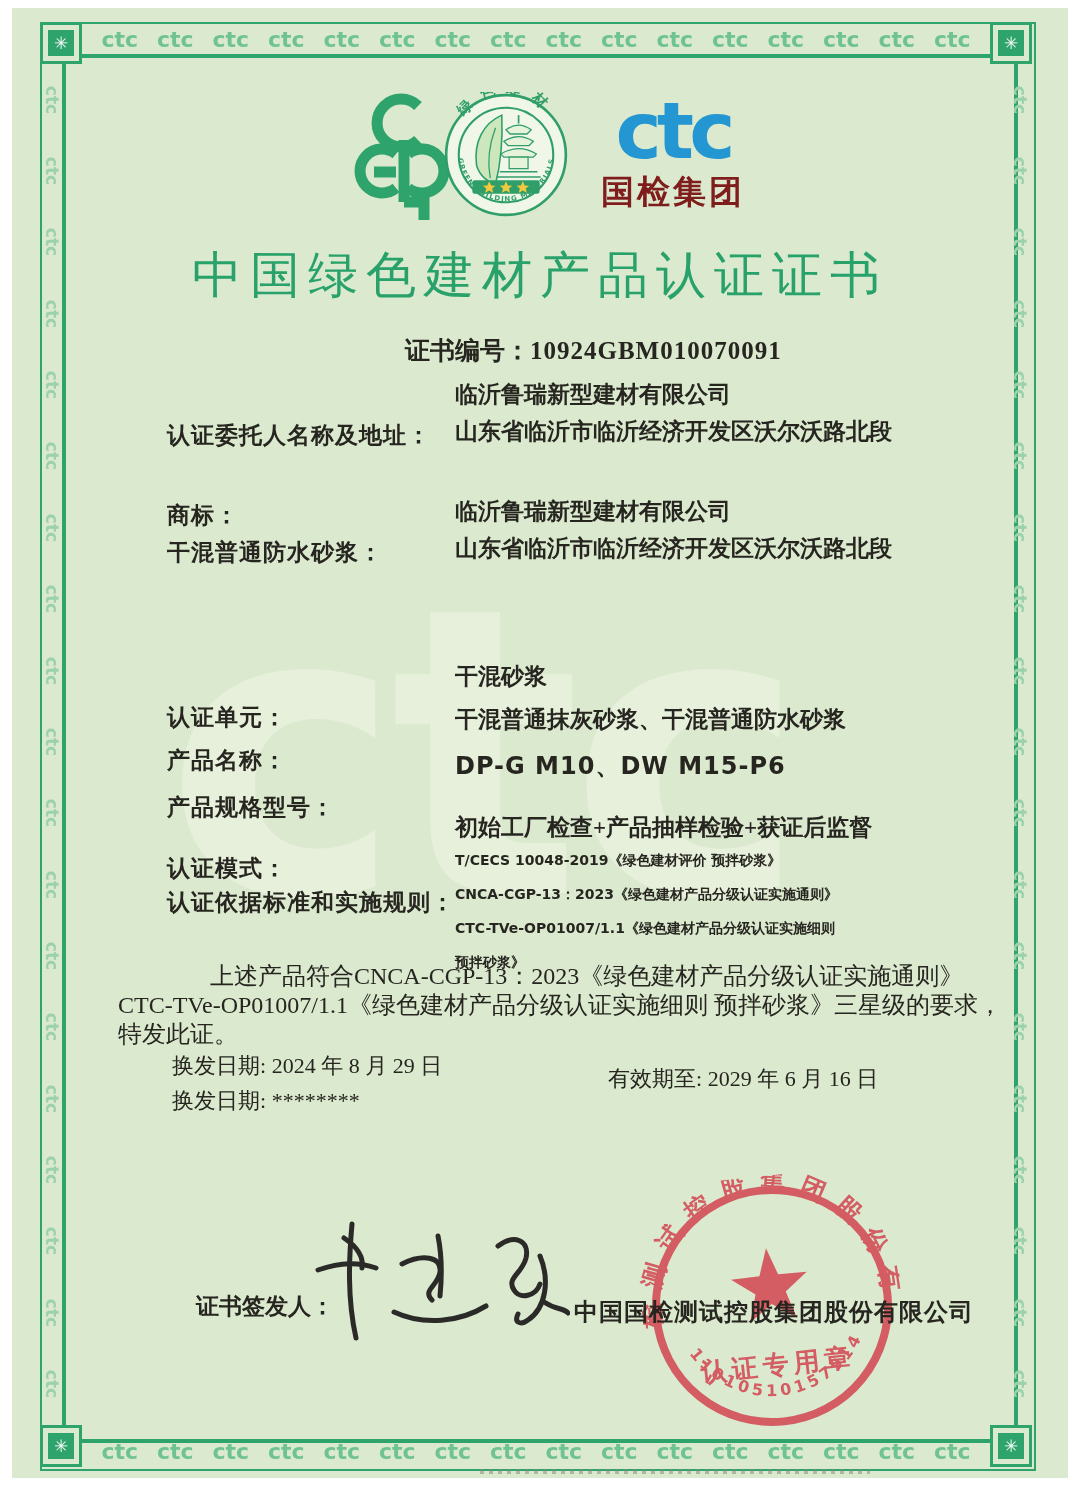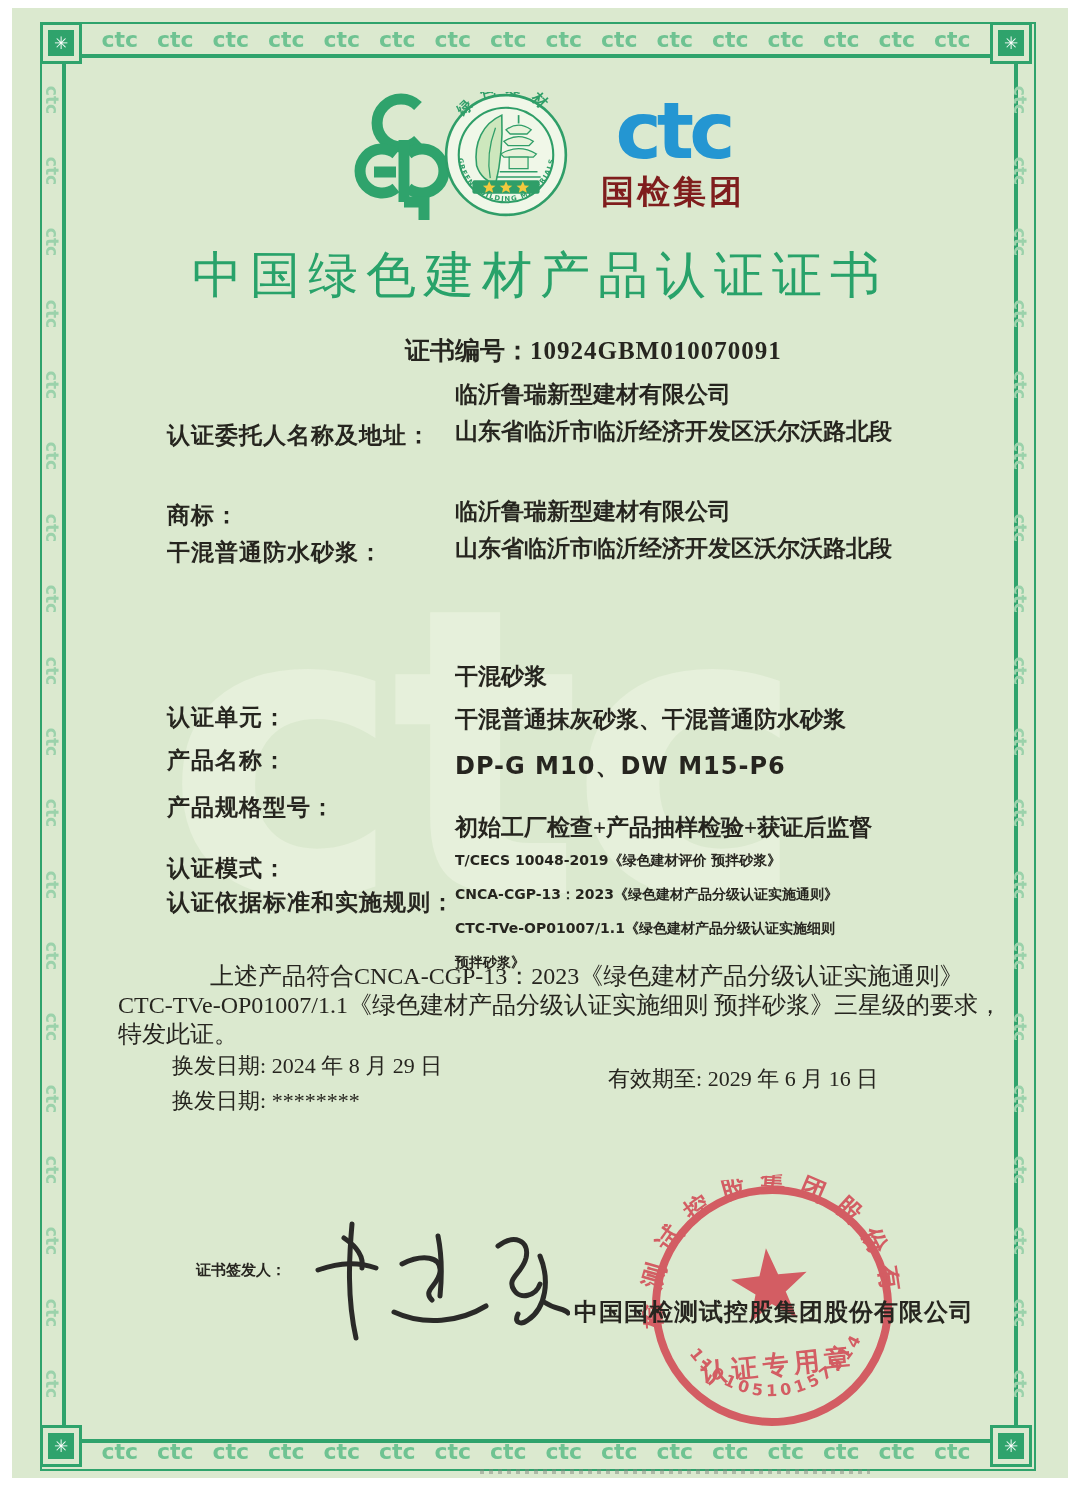--- a/index.html
+++ b/index.html
@@ -71,21 +71,21 @@
   #date-issue{left:172px;top:1051px;}
   #date-valid{left:608px;top:1064px;}
   #date-reissue{left:172px;top:1086px;}
 
   
   #notice{position:absolute;left:120px;top:1134px;width:860px;font-size:22px;font-weight:700;}
   #notice p{margin:0;line-height:32px;white-space:nowrap;}
   #notice p.indent{text-indent:42px;}
 
   
-  #sig-label{position:absolute;left:196px;top:1261px;font-size:15px;font-weight:700;}
+  #sig-label{position:absolute;left:196px;top:1291px;font-size:23px;font-weight:700;}
   #sig-svg{position:absolute;left:300px;top:1218px;z-index:4;}
   #sig-company{position:absolute;left:574px;top:1296px;font-size:24px;font-weight:700;
                letter-spacing:1px;z-index:4;white-space:nowrap;}
 
   
   #seal{position:absolute;left:642px;top:1176px;z-index:3;opacity:.88;transform:rotate(-6deg);}
 
   
   #fine-print{position:absolute;left:480px;top:1469px;width:390px;height:5px;opacity:.5;
       background:repeating-linear-gradient(90deg,#7d887d 0 4px,transparent 4px 9px);}

